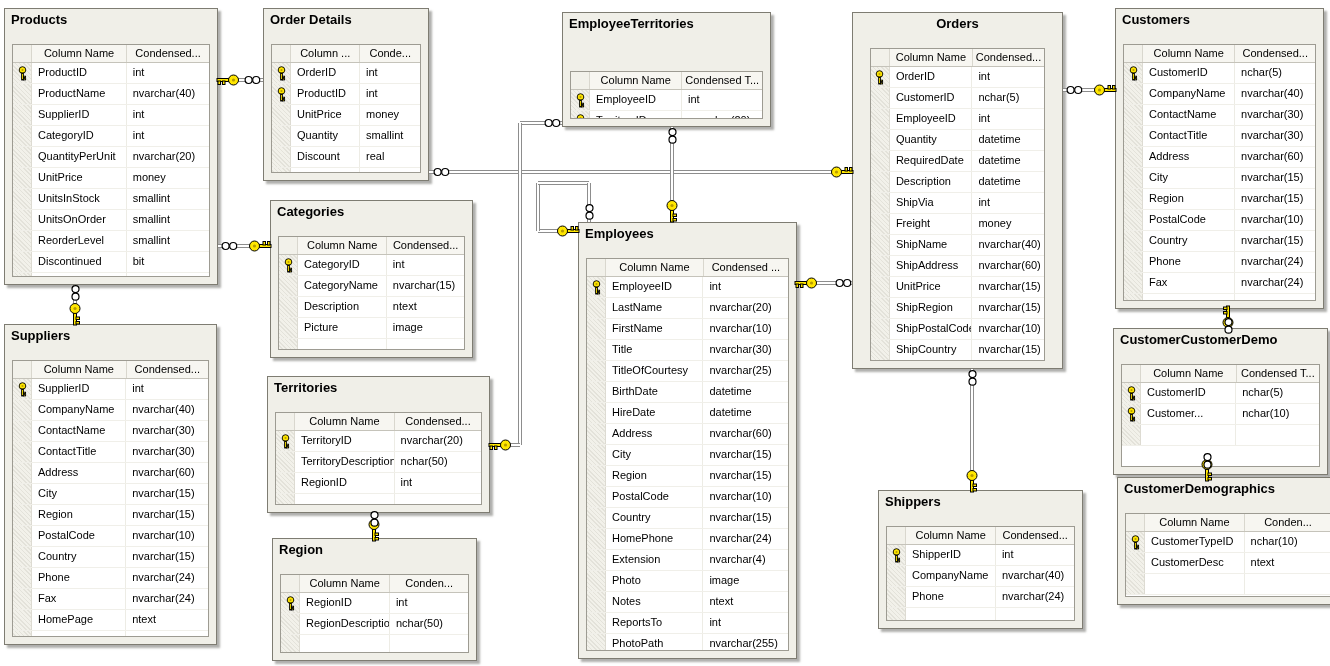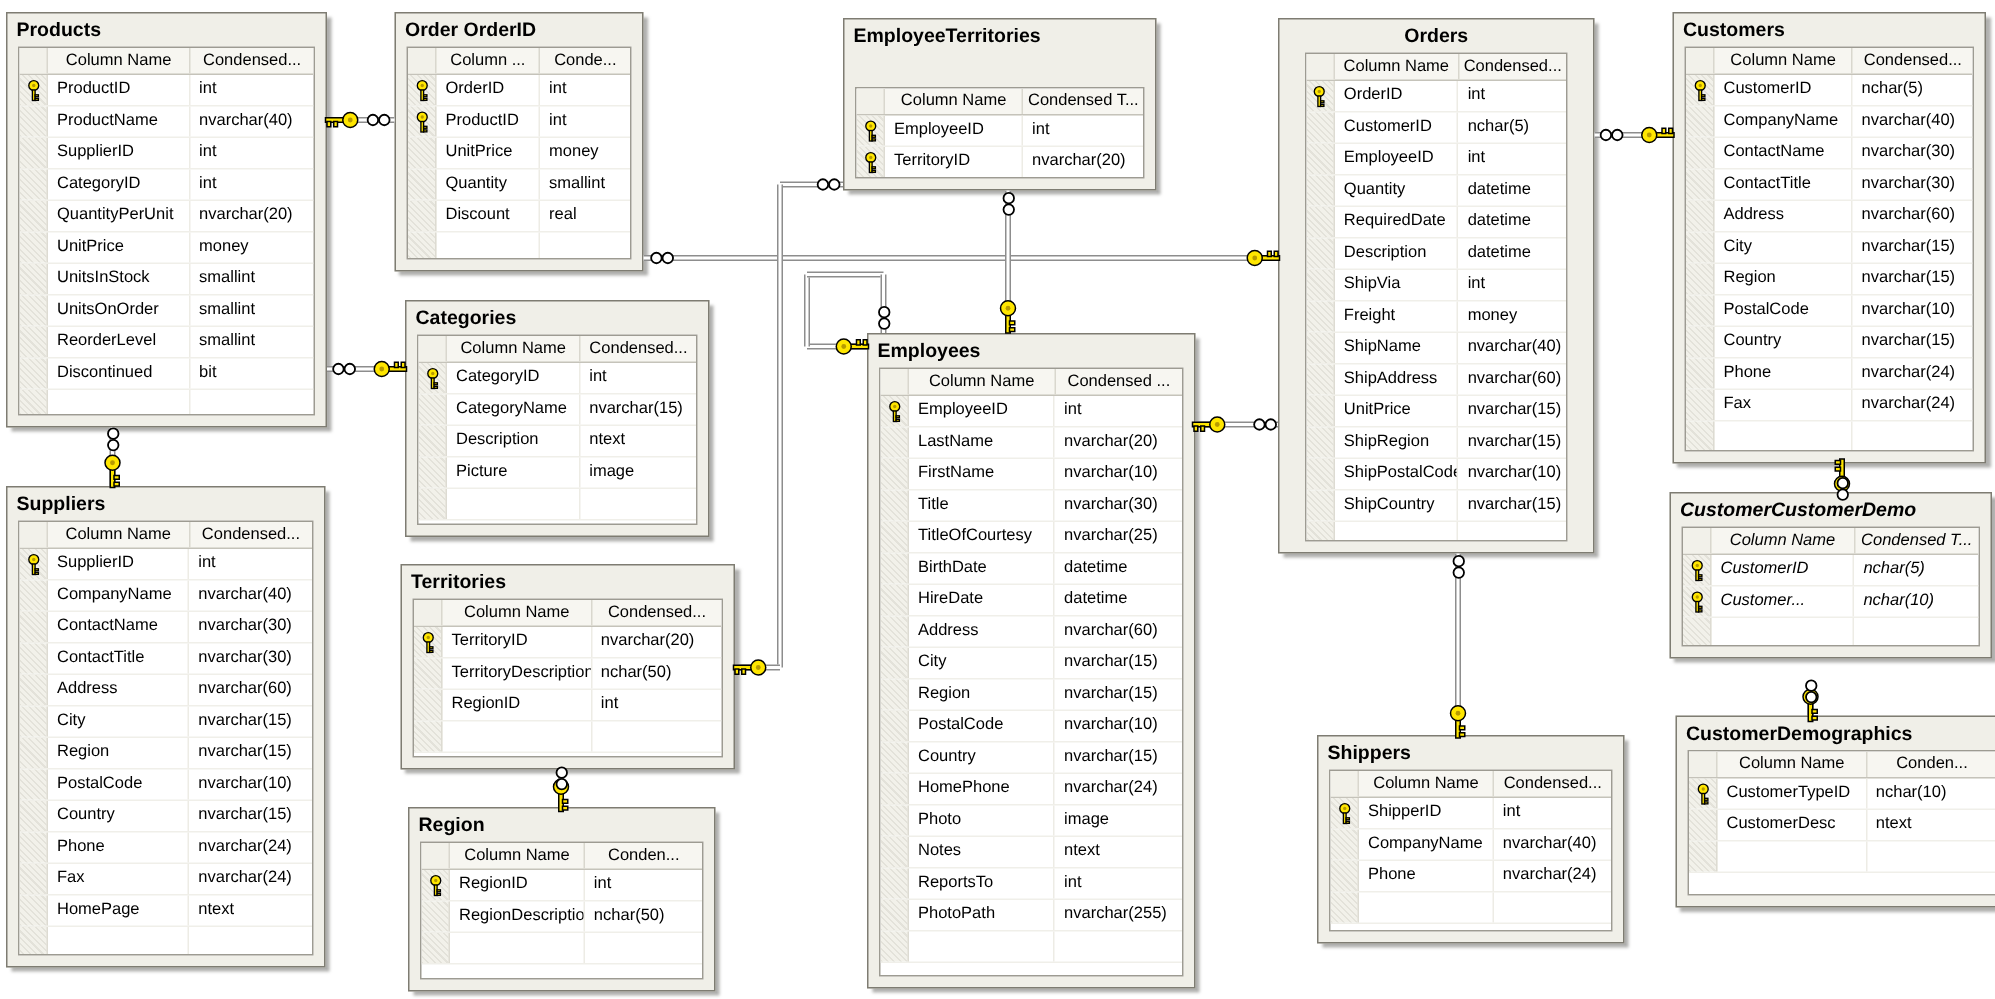--- a/index.html
+++ b/index.html
@@ -11,21 +11,21 @@
   .table-window{
     position:absolute;background:#F0EFE8;border:1px solid #7E7C72;
     box-shadow:3px 3px 2px rgba(110,110,105,.55);
     display:flex;flex-direction:column;box-sizing:border-box;z-index:1;
   }
   .table-title{
     flex:0 0 20px;line-height:20px;padding:1px 6px 0 6px;font-weight:bold;
     font-size:13px;color:#000;white-space:nowrap;overflow:hidden;
   }
   .grid{
-    flex:1;margin:1px 7px 7px 7px;background:#fff;border:1px solid #9D9B92;
+    flex:1;margin:14px 7px 7px 7px;background:#fff;border:1px solid #9D9B92;
     display:flex;flex-direction:column;overflow:hidden;
   }
   .grid-header{display:flex;flex:0 0 17px;height:17px;background:#F7F6F1;border-bottom:1px solid #C5C3BA;}
   .hdr-sel{width:18px;flex:0 0 18px;background:#F2F1EA;border-right:1px solid #D9D7CE;}
   .hdr-cell{font-size:11px;color:#000;text-align:center;line-height:16px;overflow:hidden;white-space:nowrap;}
   .hdr-name{flex:1.15;border-right:1px solid #D9D7CE;}
   .hdr-type{flex:1;}
   .trow{display:flex;flex:0 0 20px;height:20px;border-bottom:1px solid #F0EFE9;}
   .sel{
     width:18px;flex:0 0 18px;background:#F2F1EA;border-right:1px solid #DDDBD2;
@@ -116,21 +116,21 @@
           <div class="cell cell-type">bit</div>
         </div>
         <div class="trow">
           <div class="sel"></div>
           <div class="cell cell-name"></div>
           <div class="cell cell-type"></div>
         </div>
       </div>
     </div>
     <div class="table-window" style="left: 263px; top: 8px; width: 166px; height: 173px;">
-      <div class="table-title">Order OrderID</div>
+      <div class="table-title">Order Details</div>
       <div class="grid">
         <div class="grid-header">
           <div class="hdr-sel"></div>
           <div class="hdr-cell hdr-name">Column ...</div>
           <div class="hdr-cell hdr-type">Conde...</div>
         </div>
         <div class="trow">
           <div class="sel">
             <span class="pk-icon">
               <svg width="11" height="15" viewBox="0 0 11 15">
@@ -528,20 +528,25 @@
           <div class="cell cell-name">Country</div>
           <div class="cell cell-type">nvarchar(15)</div>
         </div>
         <div class="trow">
           <div class="sel"></div>
           <div class="cell cell-name">HomePhone</div>
           <div class="cell cell-type">nvarchar(24)</div>
         </div>
         <div class="trow">
           <div class="sel"></div>
+          <div class="cell cell-name">Extension</div>
+          <div class="cell cell-type">nvarchar(4)</div>
+        </div>
+        <div class="trow">
+          <div class="sel"></div>
           <div class="cell cell-name">Photo</div>
           <div class="cell cell-type">image</div>
         </div>
         <div class="trow">
           <div class="sel"></div>
           <div class="cell cell-name">Notes</div>
           <div class="cell cell-type">ntext</div>
         </div>
         <div class="trow">
           <div class="sel"></div>
@@ -774,21 +779,21 @@
           <div class="cell cell-name">Fax</div>
           <div class="cell cell-type">nvarchar(24)</div>
         </div>
         <div class="trow">
           <div class="sel"></div>
           <div class="cell cell-name"></div>
           <div class="cell cell-type"></div>
         </div>
       </div>
     </div>
-    <div class="table-window" style="left: 1113px; top: 328px; width: 215px; height: 111px; font-style: italic;">
+    <div class="table-window" style="left: 1113px; top: 328px; width: 215px; height: 147px;">
       <div class="table-title">CustomerCustomerDemo</div>
       <div class="grid">
         <div class="grid-header">
           <div class="hdr-sel"></div>
           <div class="hdr-cell hdr-name">Column Name</div>
           <div class="hdr-cell hdr-type">Condensed T...</div>
         </div>
         <div class="trow">
           <div class="sel">
             <span class="pk-icon">

